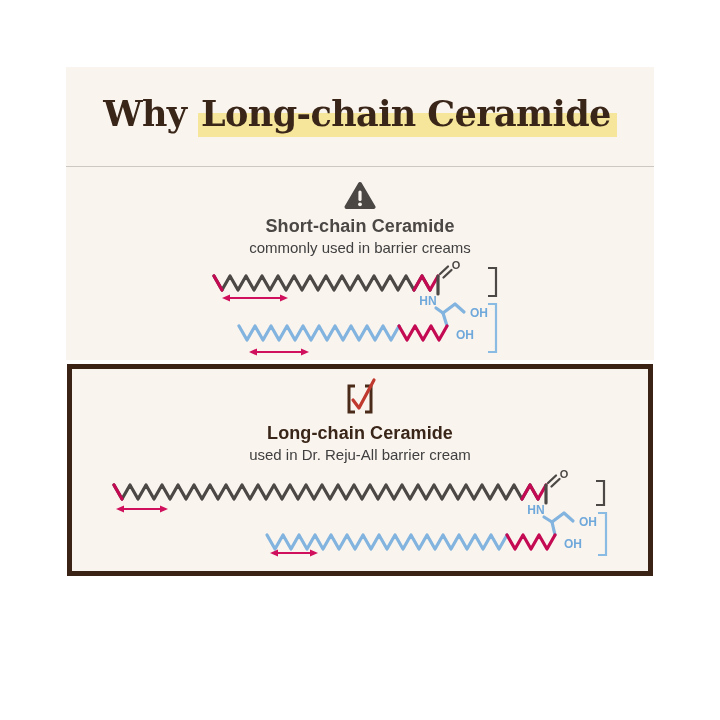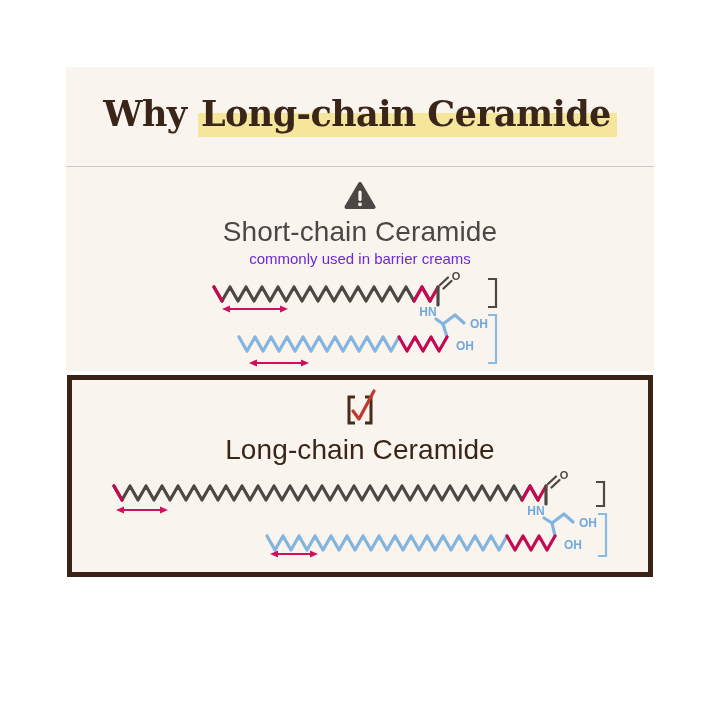--- a/index.html
+++ b/index.html
@@ -10,23 +10,23 @@
   .hero{padding:25px 0 20px;}
   h1{margin:0 0 10px;font-family:"DejaVu Serif","Liberation Serif",serif;font-weight:700;
      font-size:35px;letter-spacing:-0.6px;color:#3a2619;line-height:1.25;}
   .hl{background:linear-gradient(to bottom, rgba(245,230,155,0) 46%, #f5e69b 46%);
       padding:0 6px 3px 3px;}
   .sub{margin:0;font-size:20.5px;line-height:1.32;color:#302c29;}
   .divider{border:none;border-top:1px solid #ccc8c4;margin:0;}
   
   .sec{padding-top:13px;}
   .icon-wrap{height:30px;display:flex;justify-content:center;align-items:flex-end;}
-  h2{margin:6px 0 2px;font-size:28px;font-weight:400;color:#4a4745;letter-spacing:0.1px;text-align:center;}
+  h2{margin:6px 0 2px;font-size:18px;font-weight:700;color:#4a4745;letter-spacing:0.1px;text-align:center;}
   .long-box h2{color:#3a2619;}
-  .caption{margin:0 0 4px;font-size:15px;color:#6d28d9;}
+  .caption{margin:0 0 4px;font-size:15px;color:#404040;}
   svg.structure{display:block;margin:2px auto 0;}
   
   .long-box{width:586px;margin:4px auto 0;background:#faf4ee;border:5px solid #3a2315;
             box-sizing:border-box;text-align:center;padding-top:6px;}
   .checkwrap{height:42px;display:flex;justify-content:center;align-items:center;}
   
   .bond{fill:none;stroke-linecap:round;stroke-linejoin:round;}
   .dark{stroke:#4b4845;stroke-width:3.2;}
   .red{stroke:#c30a52;stroke-width:3.2;}
   .blue{stroke:#82b4df;stroke-width:3.2;}
@@ -105,20 +105,21 @@
 
   <section class="long-box">
     <div class="checkwrap">
       <svg width="46" height="42" viewBox="0 0 46 42">
         <path d="M18 11 H12 V37 H18" fill="none" stroke="#4a2a18" stroke-width="3"></path>
         <path d="M28 11 H34 V37 H28" fill="none" stroke="#4a2a18" stroke-width="3"></path>
         <polyline points="16,25 22,33 37,5" fill="none" stroke="#c0392e" stroke-width="3.2" stroke-linecap="round" stroke-linejoin="round"></polyline>
       </svg>
     </div>
     <h2>Long-chain Ceramide</h2>
+    <p class="caption">used in Dr. Reju-All barrier cream</p>
 
     <svg class="structure" width="576" height="104" viewBox="0 0 576 104">
       <g>
         <polyline class="bond dark" points="42,18 50,32 58,18 66,32 74,18 82,32 90,18 98,32 106,18 114,32 122,18 130,32 138,18 146,32 154,18 162,32 170,18 178,32 186,18 194,32 202,18 210,32 218,18 226,32 234,18 242,32 250,18 258,32 266,18 274,32 282,18 290,32 298,18 306,32 314,18 322,32 330,18 338,32 346,18 354,32 362,18 370,32 378,18 386,32 394,18 402,32 410,18 418,32 426,18 434,32 442,18 450,32 458,18 466,32"></polyline>
         <polyline class="bond red" points="42,18 50,32"></polyline>
         <polyline class="bond red" points="450,32 458,18 466,32 474,18"></polyline>
       </g>
       <g>
         <line class="bond thin-dark" x1="476" y1="16" x2="484" y2="8.5"></line>
         <line class="bond thin-dark" x1="479.5" y1="19.5" x2="487.5" y2="12"></line>

